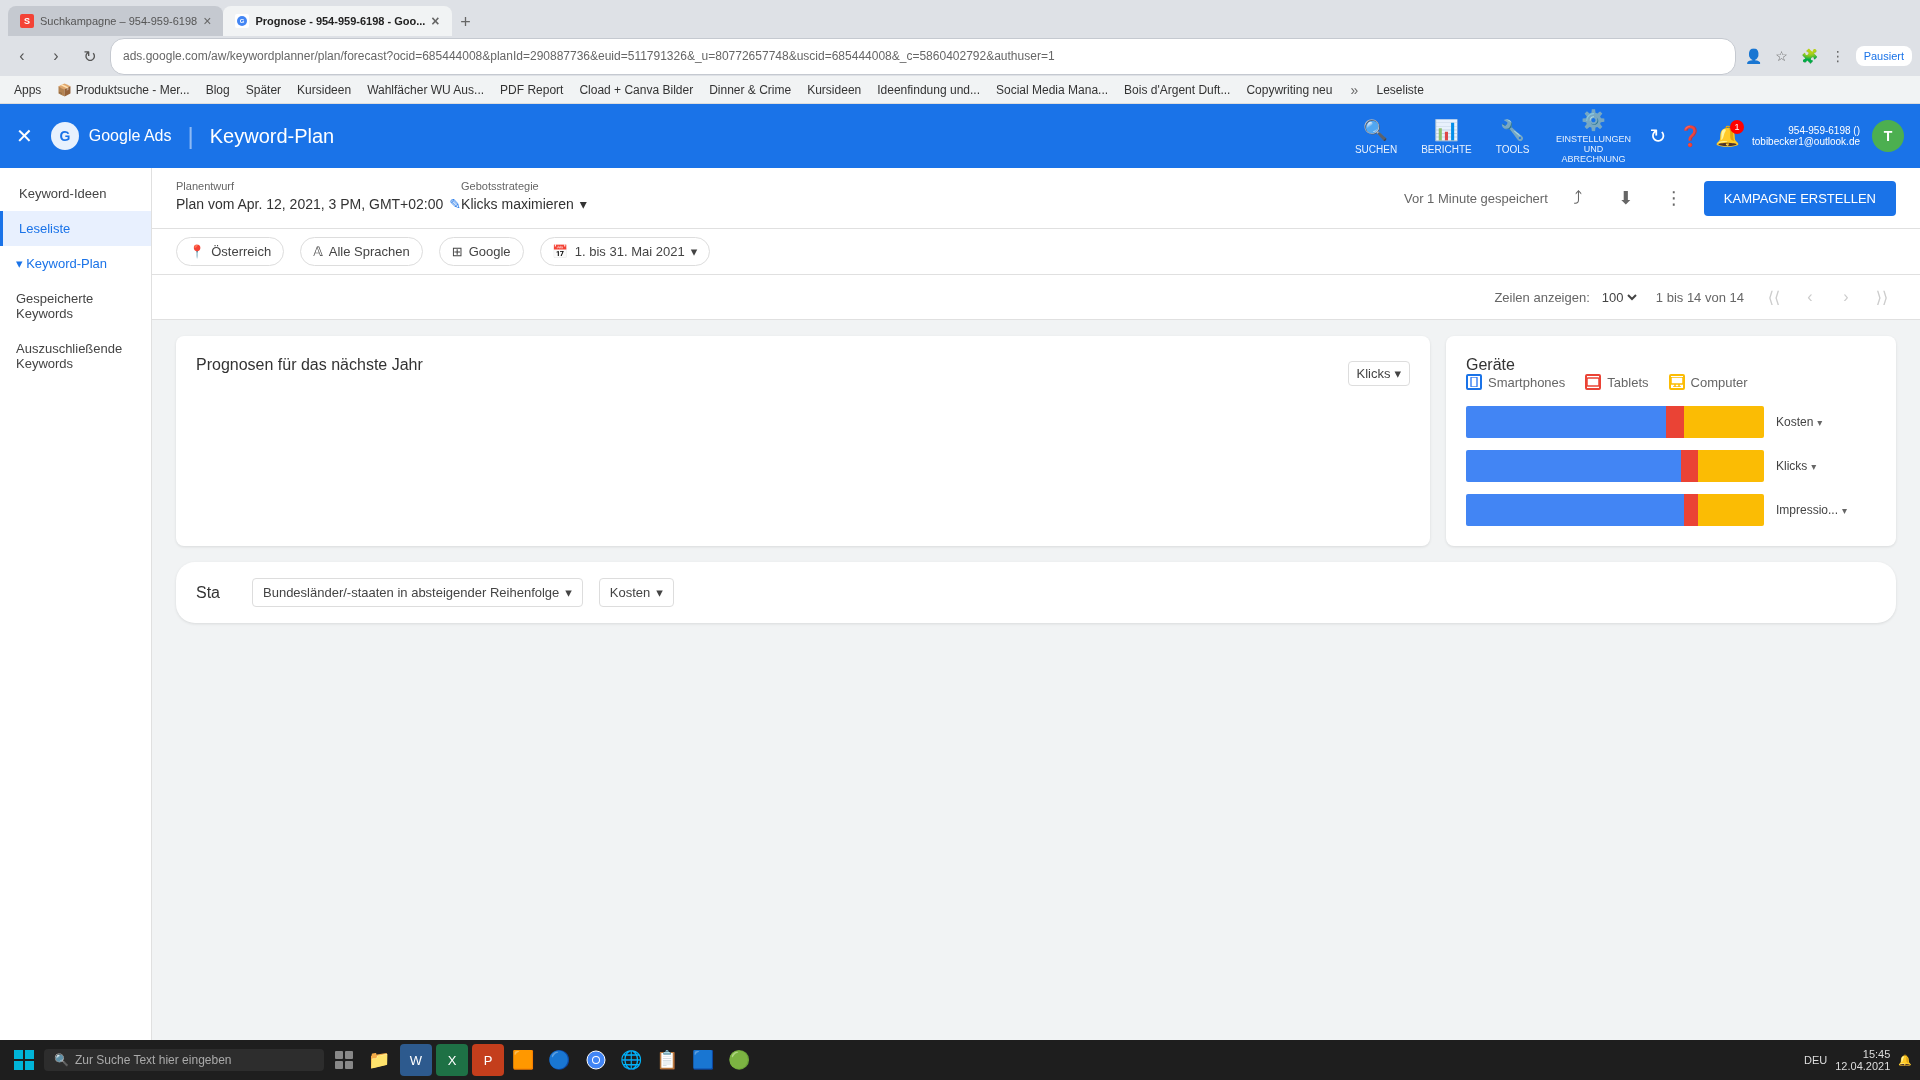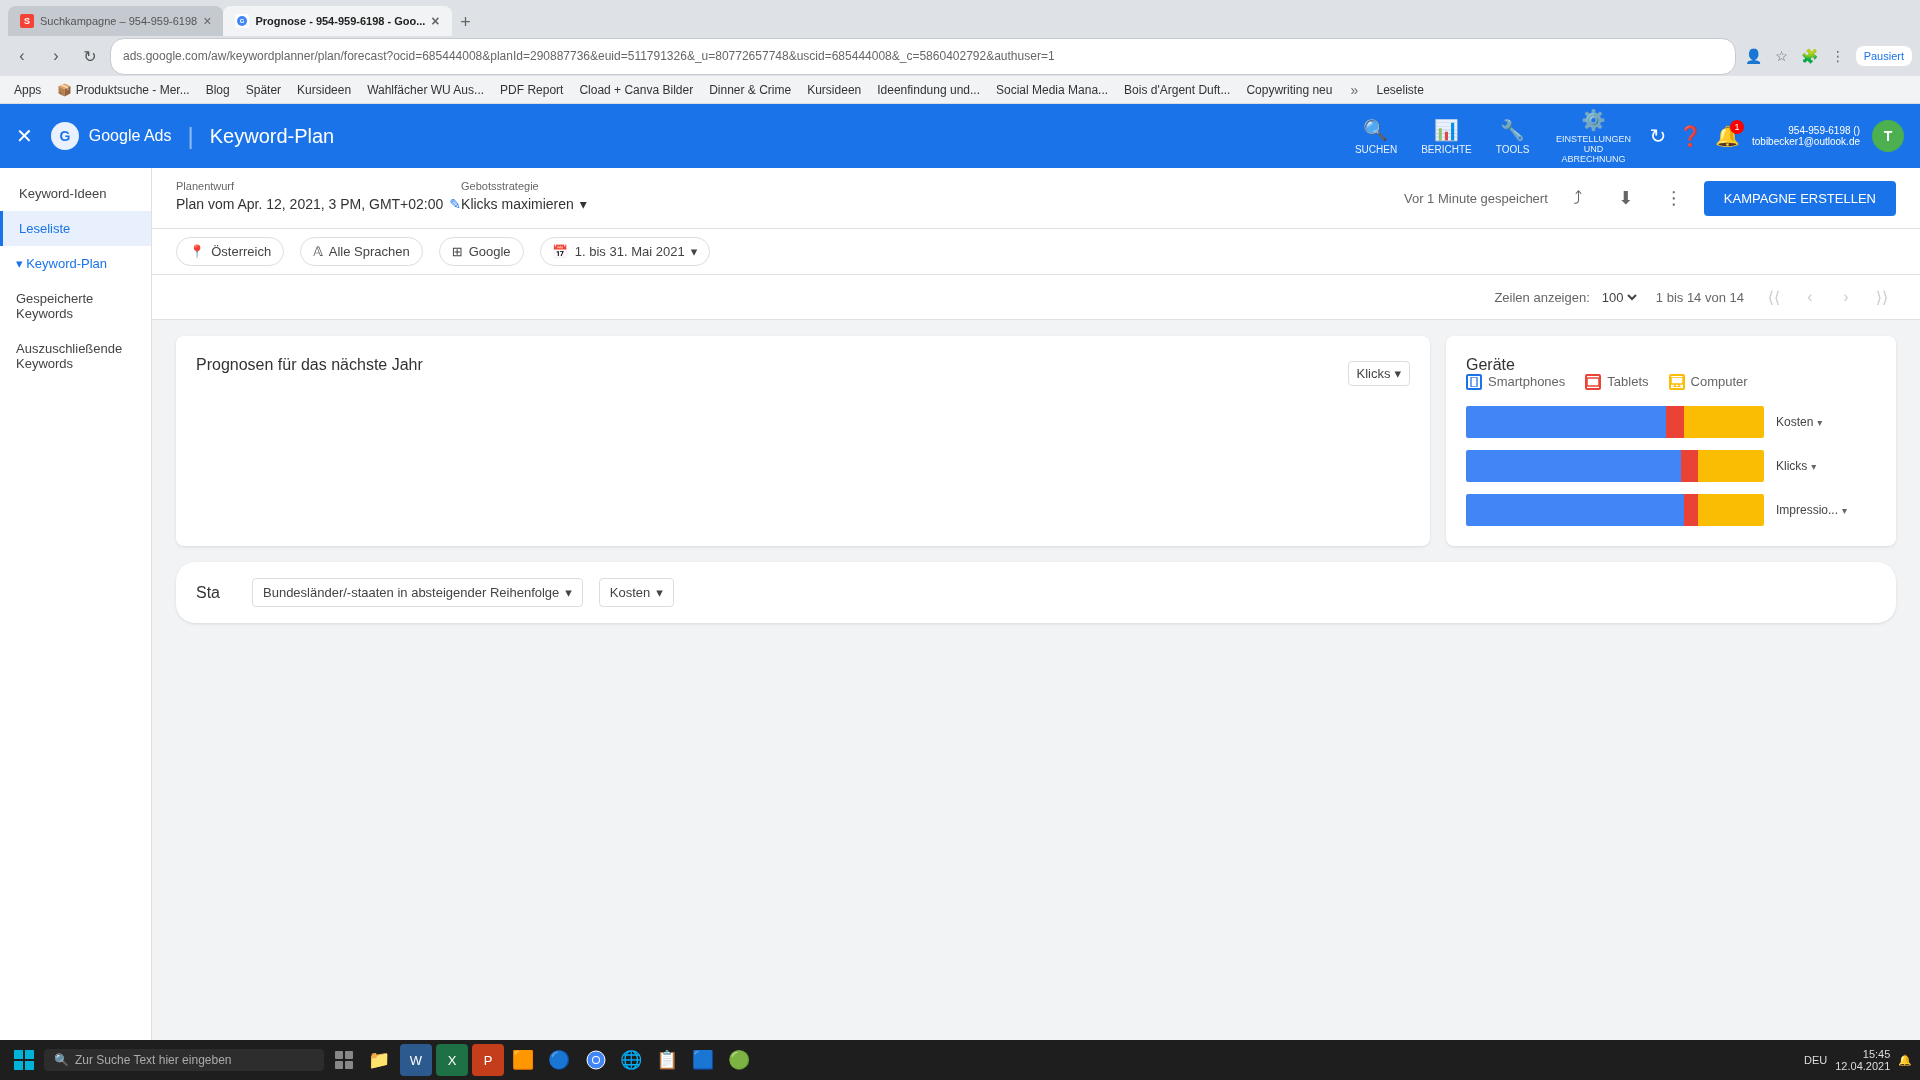--- a/index.html
+++ b/index.html
@@ -99,21 +99,21 @@
     .forecast-chart-area { position: relative; height: 220px; margin-top: 8px; }
     .chart-y-axis { position: absolute; left: 0; top: 0; height: 100%; display: flex; flex-direction: column; justify-content: space-between; color: #666; font-size: 11px; width: 50px; }
     .chart-canvas { position: absolute; left: 50px; right: 0; top: 0; bottom: 24px; }
     .chart-x-labels { position: absolute; left: 50px; right: 0; bottom: 0; display: flex; justify-content: space-between; color: #666; font-size: 11px; }
 
     svg.line-chart { width: 100%; height: 100%; }
 
     
     .devices-card { background: white; border-radius: 8px; width: 450px; padding: 20px; box-shadow: 0 1px 3px rgba(0,0,0,0.1); }
     .legend { display: flex; align-items: center; gap: 20px; margin-bottom: 16px; }
-    .legend-item { display: flex; gap: 6px; font-size: 13px; color: #666; }
+    .legend-item { display: flex; align-items: center; gap: 6px; font-size: 13px; color: #666; }
     .legend-icon { width: 16px; height: 16px; border-radius: 2px; display: flex; align-items: center; justify-content: center; font-size: 10px; }
     .legend-icon.smartphone { border: 2px solid #1a73e8; background: white; }
     .legend-icon.tablet { border: 2px solid #ea4335; background: white; }
     .legend-icon.computer { border: 2px solid #fbbc04; background: white; }
 
     .device-bars { display: flex; flex-direction: column; gap: 12px; }
     .device-bar-row { display: flex; align-items: center; gap: 12px; }
     .bar-container { flex: 1; height: 32px; display: flex; border-radius: 2px; overflow: hidden; }
     .bar-blue { background: #4285f4; height: 100%; }
     .bar-red { background: #ea4335; height: 100%; }

